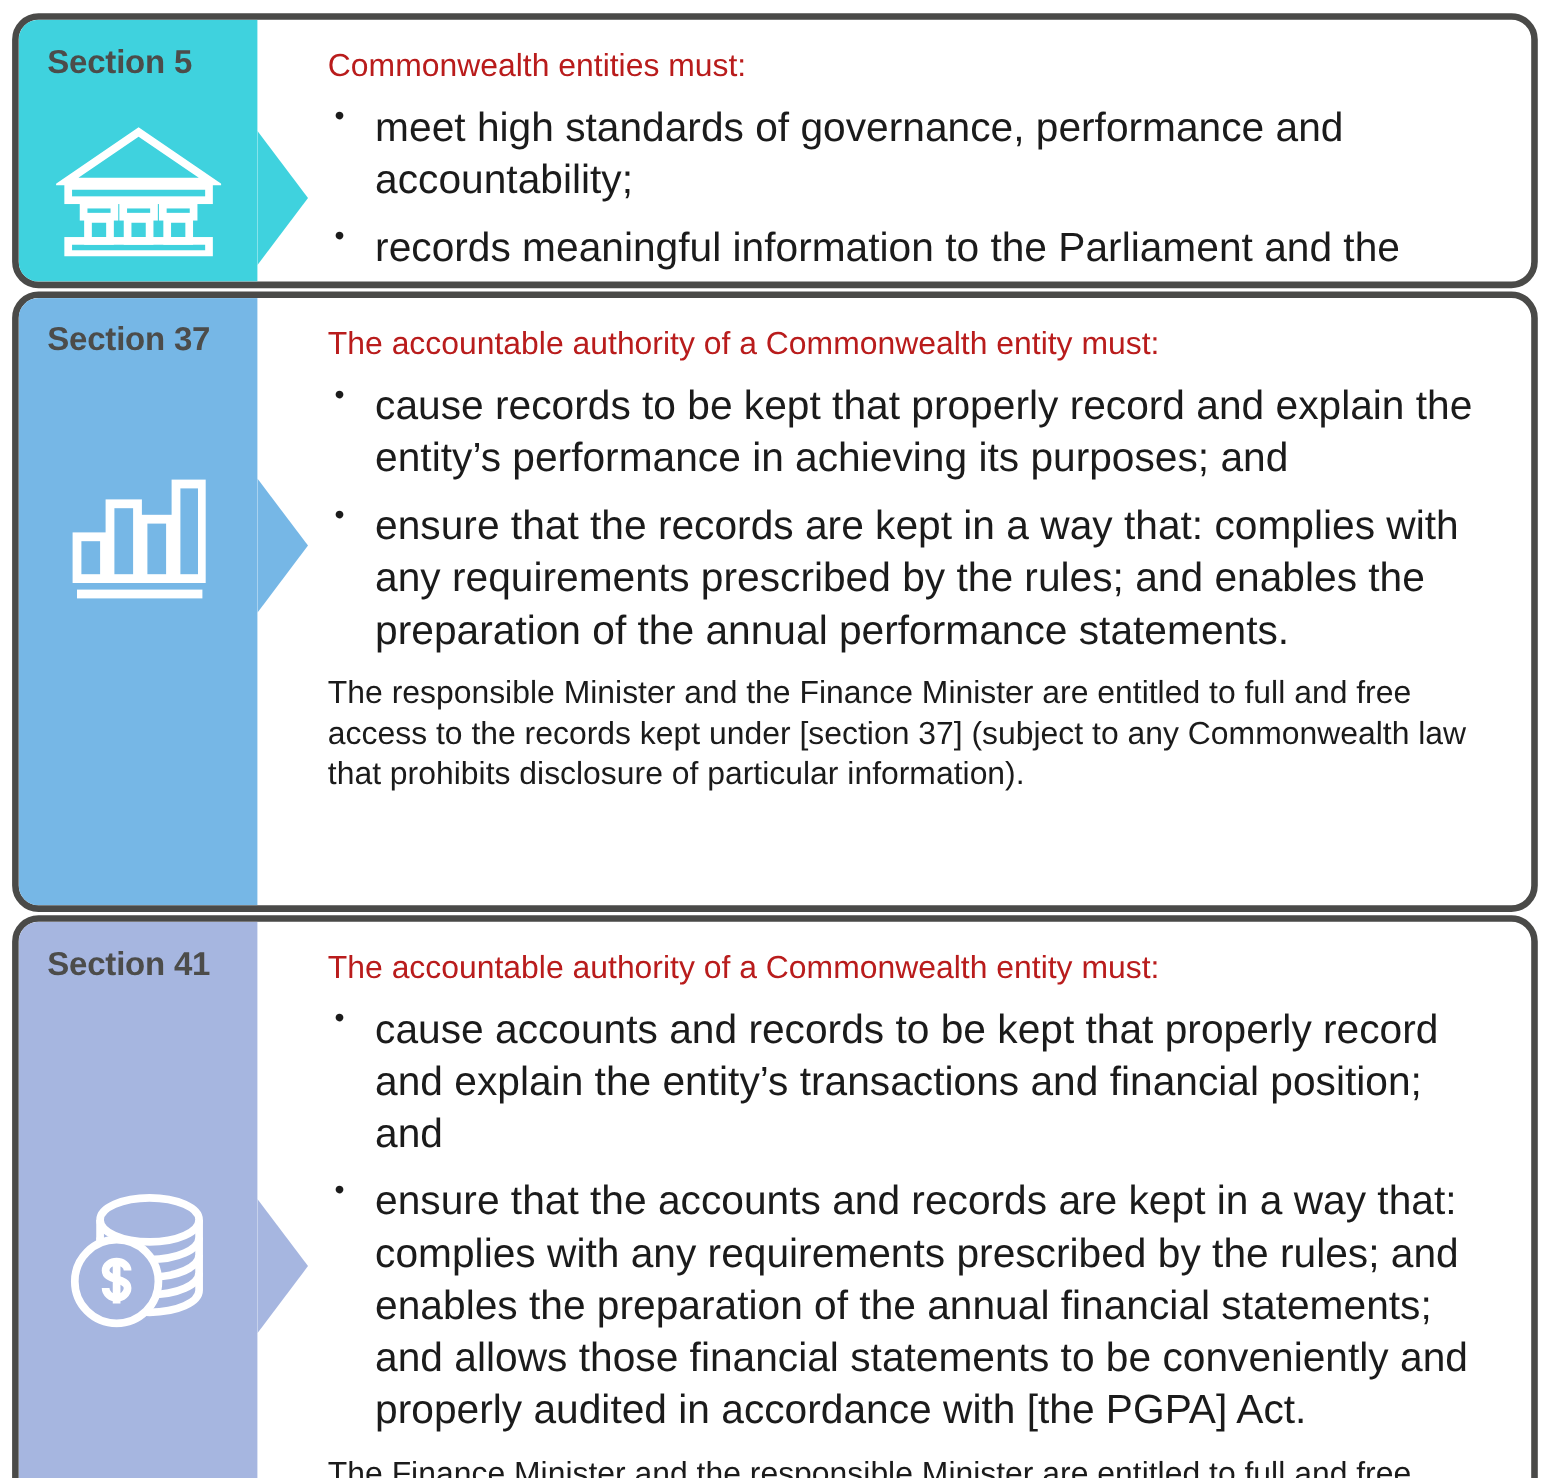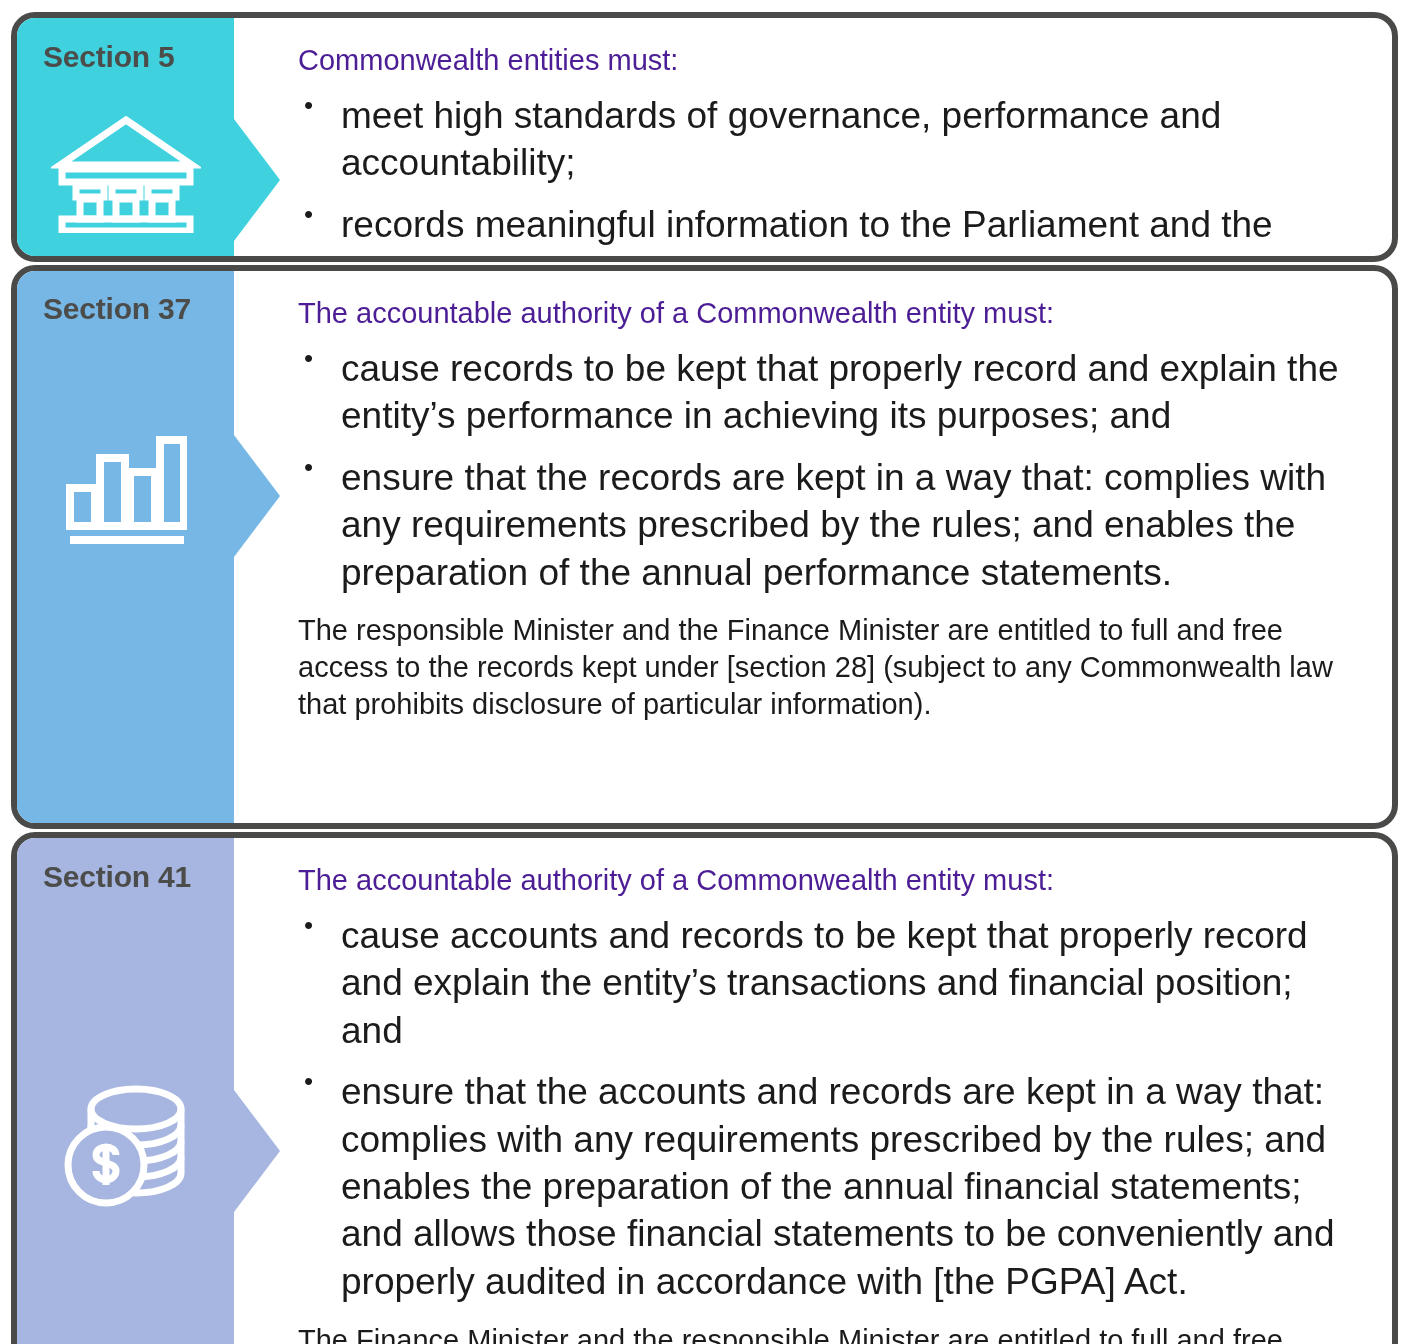--- a/index.html
+++ b/index.html
@@ -92,21 +92,21 @@
     position: relative;
   }
 
   .card-1 .body { padding-top: 24px; }
   .card-2 .body { padding-top: 24px; }
   .card-3 .body { padding-top: 24px; }
 
   .intro {
     font-size: 29px;
     line-height: 1.28;
-    color: #4c1d95;
+    color: #b91c1c;
     margin-bottom: 13px;
   }
 
   ul.bullets {
     list-style: none;
     margin: 0 0 0 0;
     padding: 0;
   }
 
   ul.bullets li {
@@ -202,21 +202,21 @@
         </svg>
       </div>
     </div>
 
     <div class="body">
       <p class="intro">The accountable authority of a Commonwealth entity must:</p>
       <ul class="bullets">
         <li>cause records to be kept that properly record and explain the entity’s performance in achieving its purposes; and</li>
         <li>ensure that the records are kept in a way that: complies with any requirements prescribed by the rules; and enables the preparation of the annual performance statements.</li>
       </ul>
-      <p class="outro">The responsible Minister and the Finance Minister are entitled to full and free access to the records kept under [section 28] (subject to any Commonwealth law that prohibits disclosure of particular information).</p>
+      <p class="outro">The responsible Minister and the Finance Minister are entitled to full and free access to the records kept under [section 37] (subject to any Commonwealth law that prohibits disclosure of particular information).</p>
     </div>
   </div>
 
   <div class="card card-3">
     <div class="panel" style="background: rgb(166, 182, 224);">
       <div class="panel-label">Section 41</div>
 
       <div class="panel-icon">
         <svg width="128" height="126" viewBox="0 0 128 126">
           <g fill="none" stroke="#ffffff" stroke-width="7">

